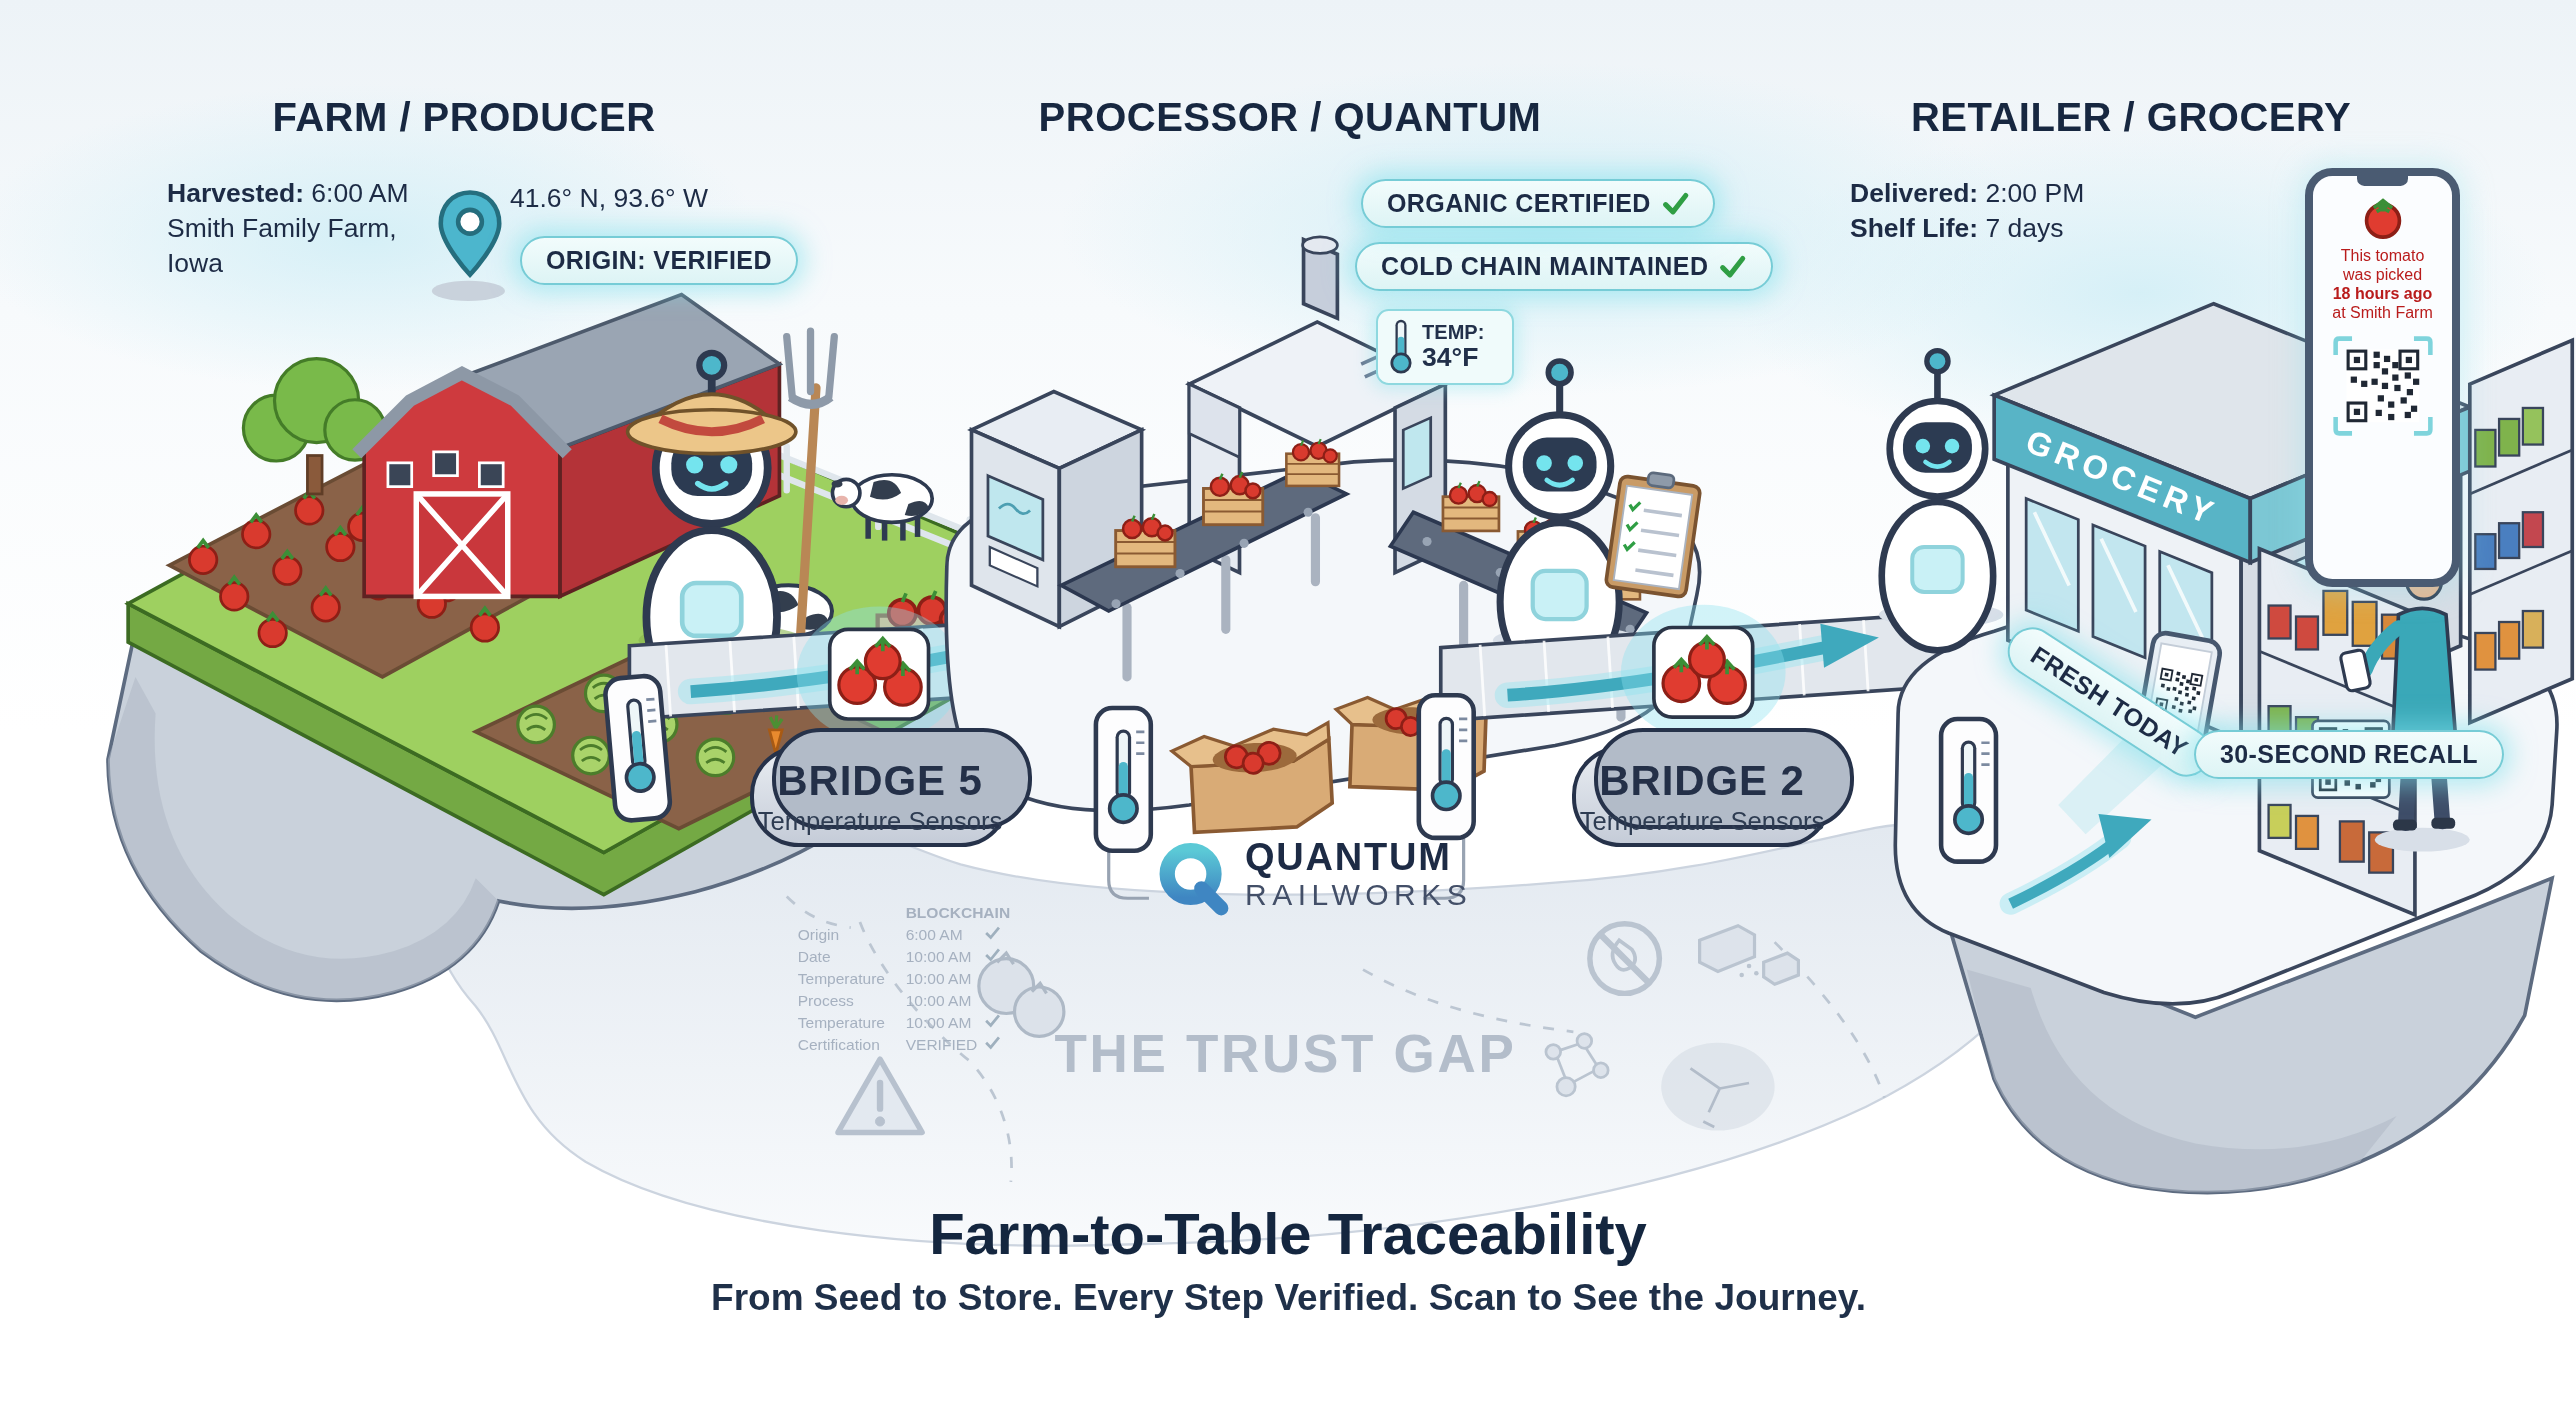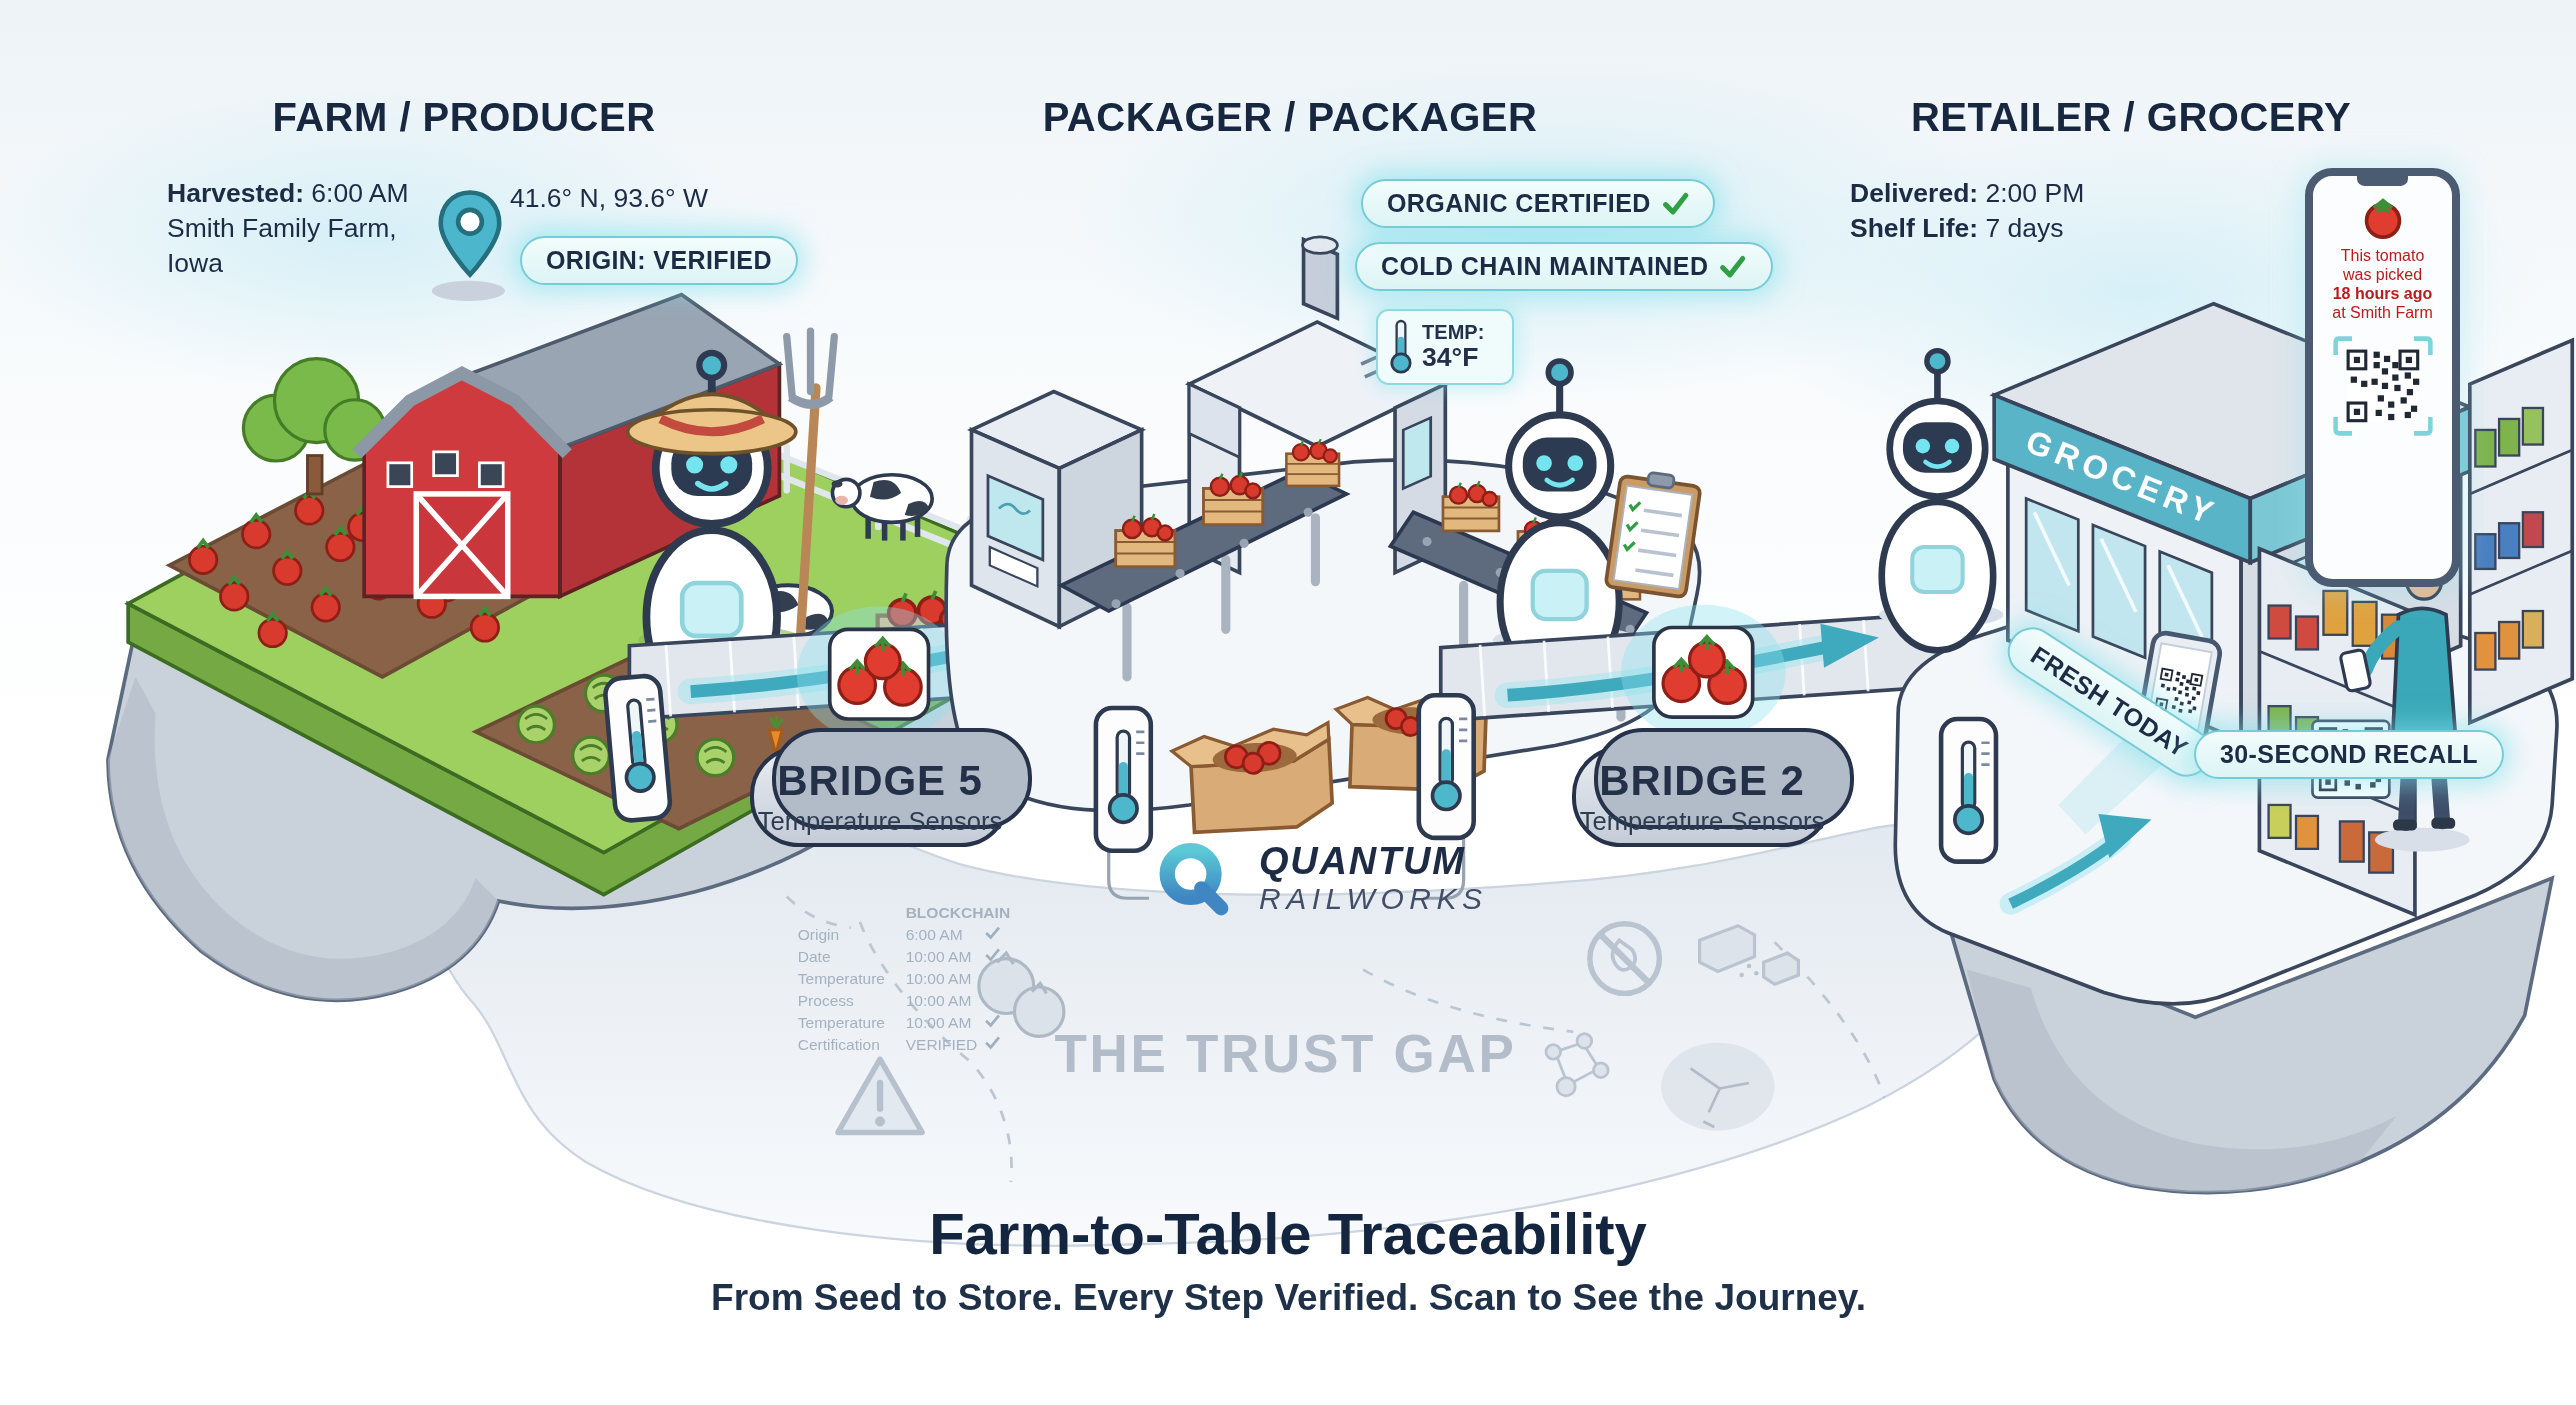--- a/index.html
+++ b/index.html
@@ -46,21 +46,21 @@
     background:linear-gradient(180deg,#e9edf2,#c5ccd8);
     display:flex;flex-direction:column;align-items:center;justify-content:center;
   }
   .bridge::before{
     content:"";position:absolute;left:18.3px;top:-22px;width:100%;height:100%;
     border-radius:49px;background:#b2bbc8;border:4.6px solid #26324a;z-index:-1;
   }
   .bridge-name{font-size:42px;font-weight:800;color:#243048;letter-spacing:0.9px;}
   .bridge-sub{font-size:25.6px;color:#2e3c52;margin-top:1.8px;}
 
-  .logo{position:absolute;z-index:4;display:flex;align-items:center;gap:27px;font-style:italic;}
+  .logo{position:absolute;z-index:4;display:flex;gap:13px;}
   .logo-line1{font-size:38px;font-weight:800;letter-spacing:1.8px;color:#1d2b45;line-height:1.05;}
   .logo-line2{font-size:30px;font-weight:500;letter-spacing:5.5px;color:#434f68;line-height:1.1;}
 
   .trust-label{
     position:absolute;z-index:2;width:915px;text-align:center;
     font-size:53px;font-weight:700;letter-spacing:2.7px;color:#b3bdca;
   }
 
   .phone{
     position:absolute;z-index:6;width:139px;height:403px;
@@ -684,21 +684,21 @@
     <path d="M 38 6 C 18 6 6 22 6 40 C 6 62 38 96 38 96 C 38 96 70 62 70 40 C 70 22 58 6 38 6 Z" fill="#4cb6cd" stroke="#256e7e" stroke-width="5"></path>
     <circle cx="38" cy="38" r="13" fill="#fff" stroke="#256e7e" stroke-width="5"></circle>
   </svg>
 
   <div class="info" style="left:510px;top:181px;">41.6° N, 93.6° W</div>
 
   <div class="badge" style="left:520px;top:236px;">
     <span>ORIGIN: VERIFIED</span>
   </div>
 
-  <div class="section-title" style="left:915px;top:95px;">PACKAGER / PACKAGER</div>
+  <div class="section-title" style="left:915px;top:95px;">PROCESSOR / QUANTUM</div>
 
 
   <div class="badge" style="left:1355px;top:242px;">
     <span>COLD CHAIN MAINTAINED</span>
     <svg width="27.4" height="27.4" viewBox="0 0 30 30">
       <path d="M4 16 L12 24 L26 6" stroke="#2f9e44" stroke-width="5.5" fill="none" stroke-linecap="round" stroke-linejoin="round"></path>
     </svg>
   </div>
 
   <div class="badge" style="left:1361px;top:179px;">

